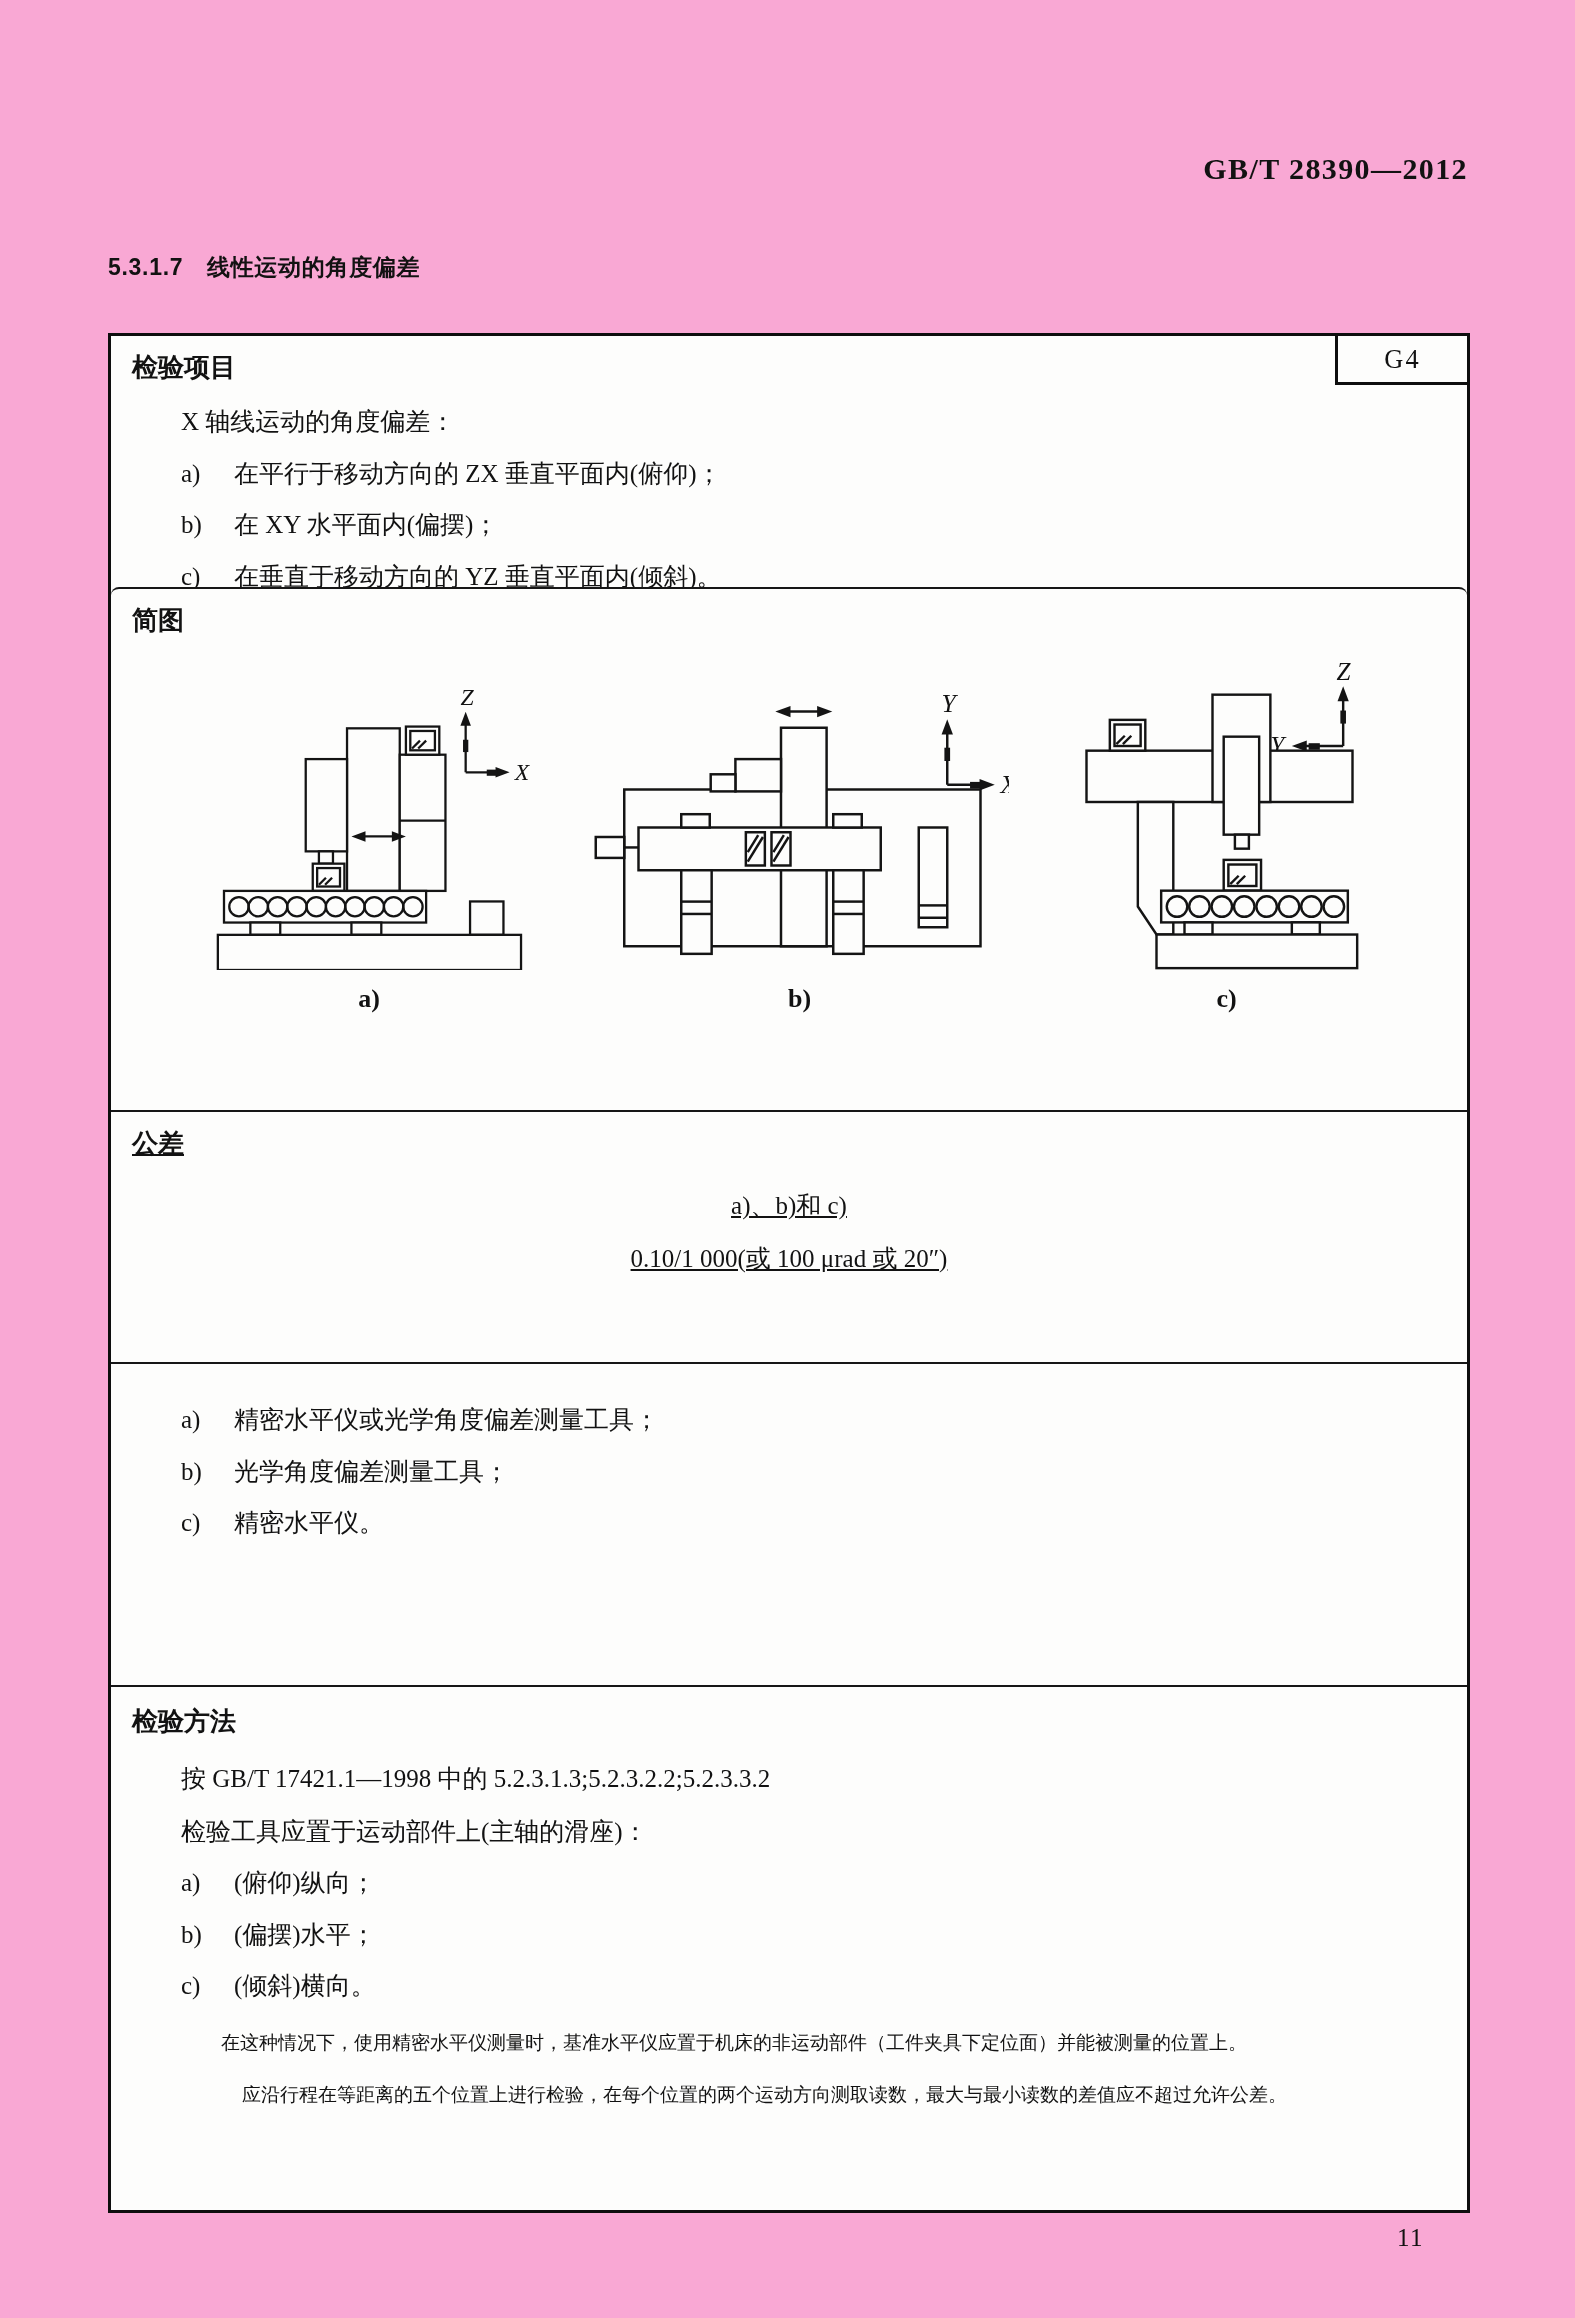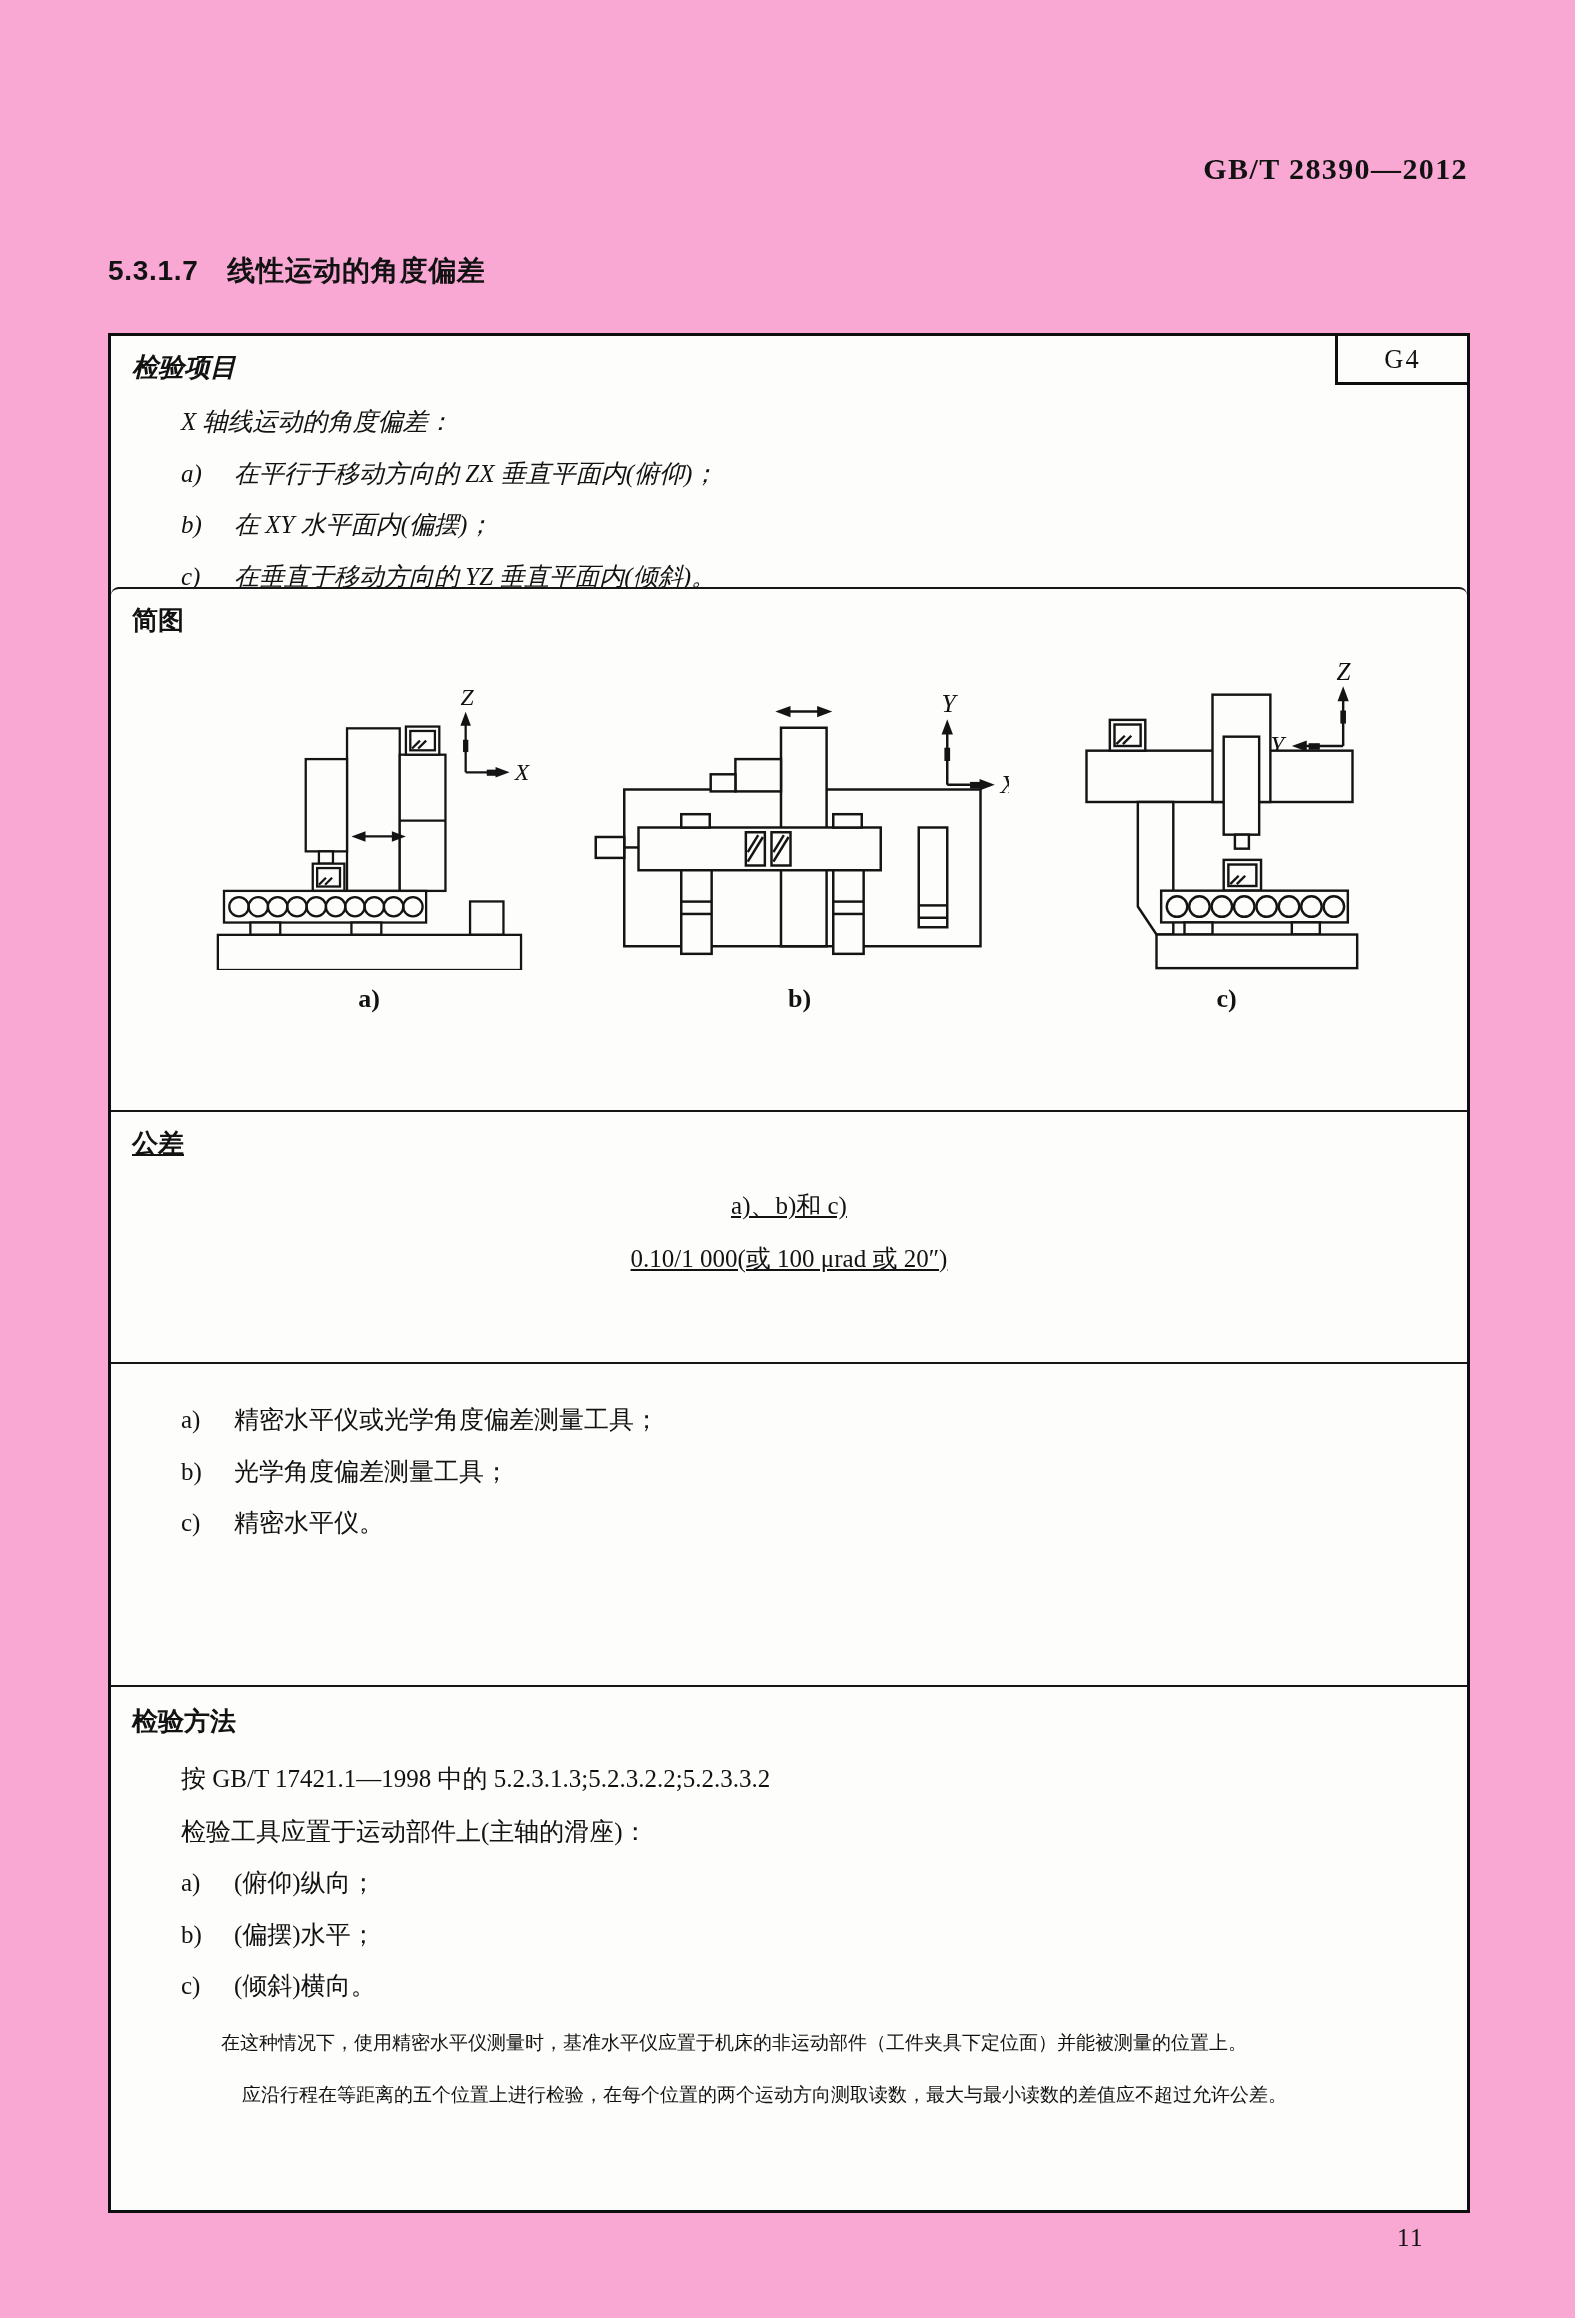--- a/index.html
+++ b/index.html
@@ -13,21 +13,21 @@
   }
   
   .std-header{
     position:absolute;top:152px;right:107px;
     font-family:"Liberation Serif","DejaVu Serif",serif;
     font-weight:700;font-size:30px;letter-spacing:1.4px;
   }
   .sec-title{
     position:absolute;left:108px;top:252px;
     font-family:"Liberation Sans","DejaVu Sans",sans-serif;
-    font-weight:700;font-size:28px;letter-spacing:0.7px;
+    font-weight:700;font-size:23px;letter-spacing:0.7px;
   }
   .page-num{
     position:absolute;left:1397px;top:2224px;
     font-size:25px;letter-spacing:1.4px;
   }
   
   .spec-table{
     position:absolute;left:108px;top:333px;
     width:1362px;height:1880px;
     border:3.5px solid #0e0e0e;
@@ -41,21 +41,21 @@
     border-bottom:3.5px solid #0e0e0e;
     box-sizing:content-box;
     display:flex;align-items:center;justify-content:center;
     font-size:26.4px;letter-spacing:2.1px;
   }
   .t-row{
     position:relative;box-sizing:border-box;
     padding:14px 21px 0 21px;overflow:hidden;
   }
   .t-row + .t-row{border-top:2.1px solid #161616;}
-  .row-ins  {height:251px;font-style:italic;}
+  .row-ins  {height:251px;}
   .row-fig  {height:523px;border-radius:8px;}
   .row-tol  {height:252px;text-decoration:underline;}
   .row-tool {height:323px;}
   .row-meth {height:525px;padding-top:16.7px;}
   .row-label{
     font-family:"Liberation Sans","DejaVu Sans",sans-serif;
     font-weight:700;font-size:26px;
   }
   .body-text{font-size:25px;line-height:32px;}
   .intro{margin:21px 0 0 49px;}

